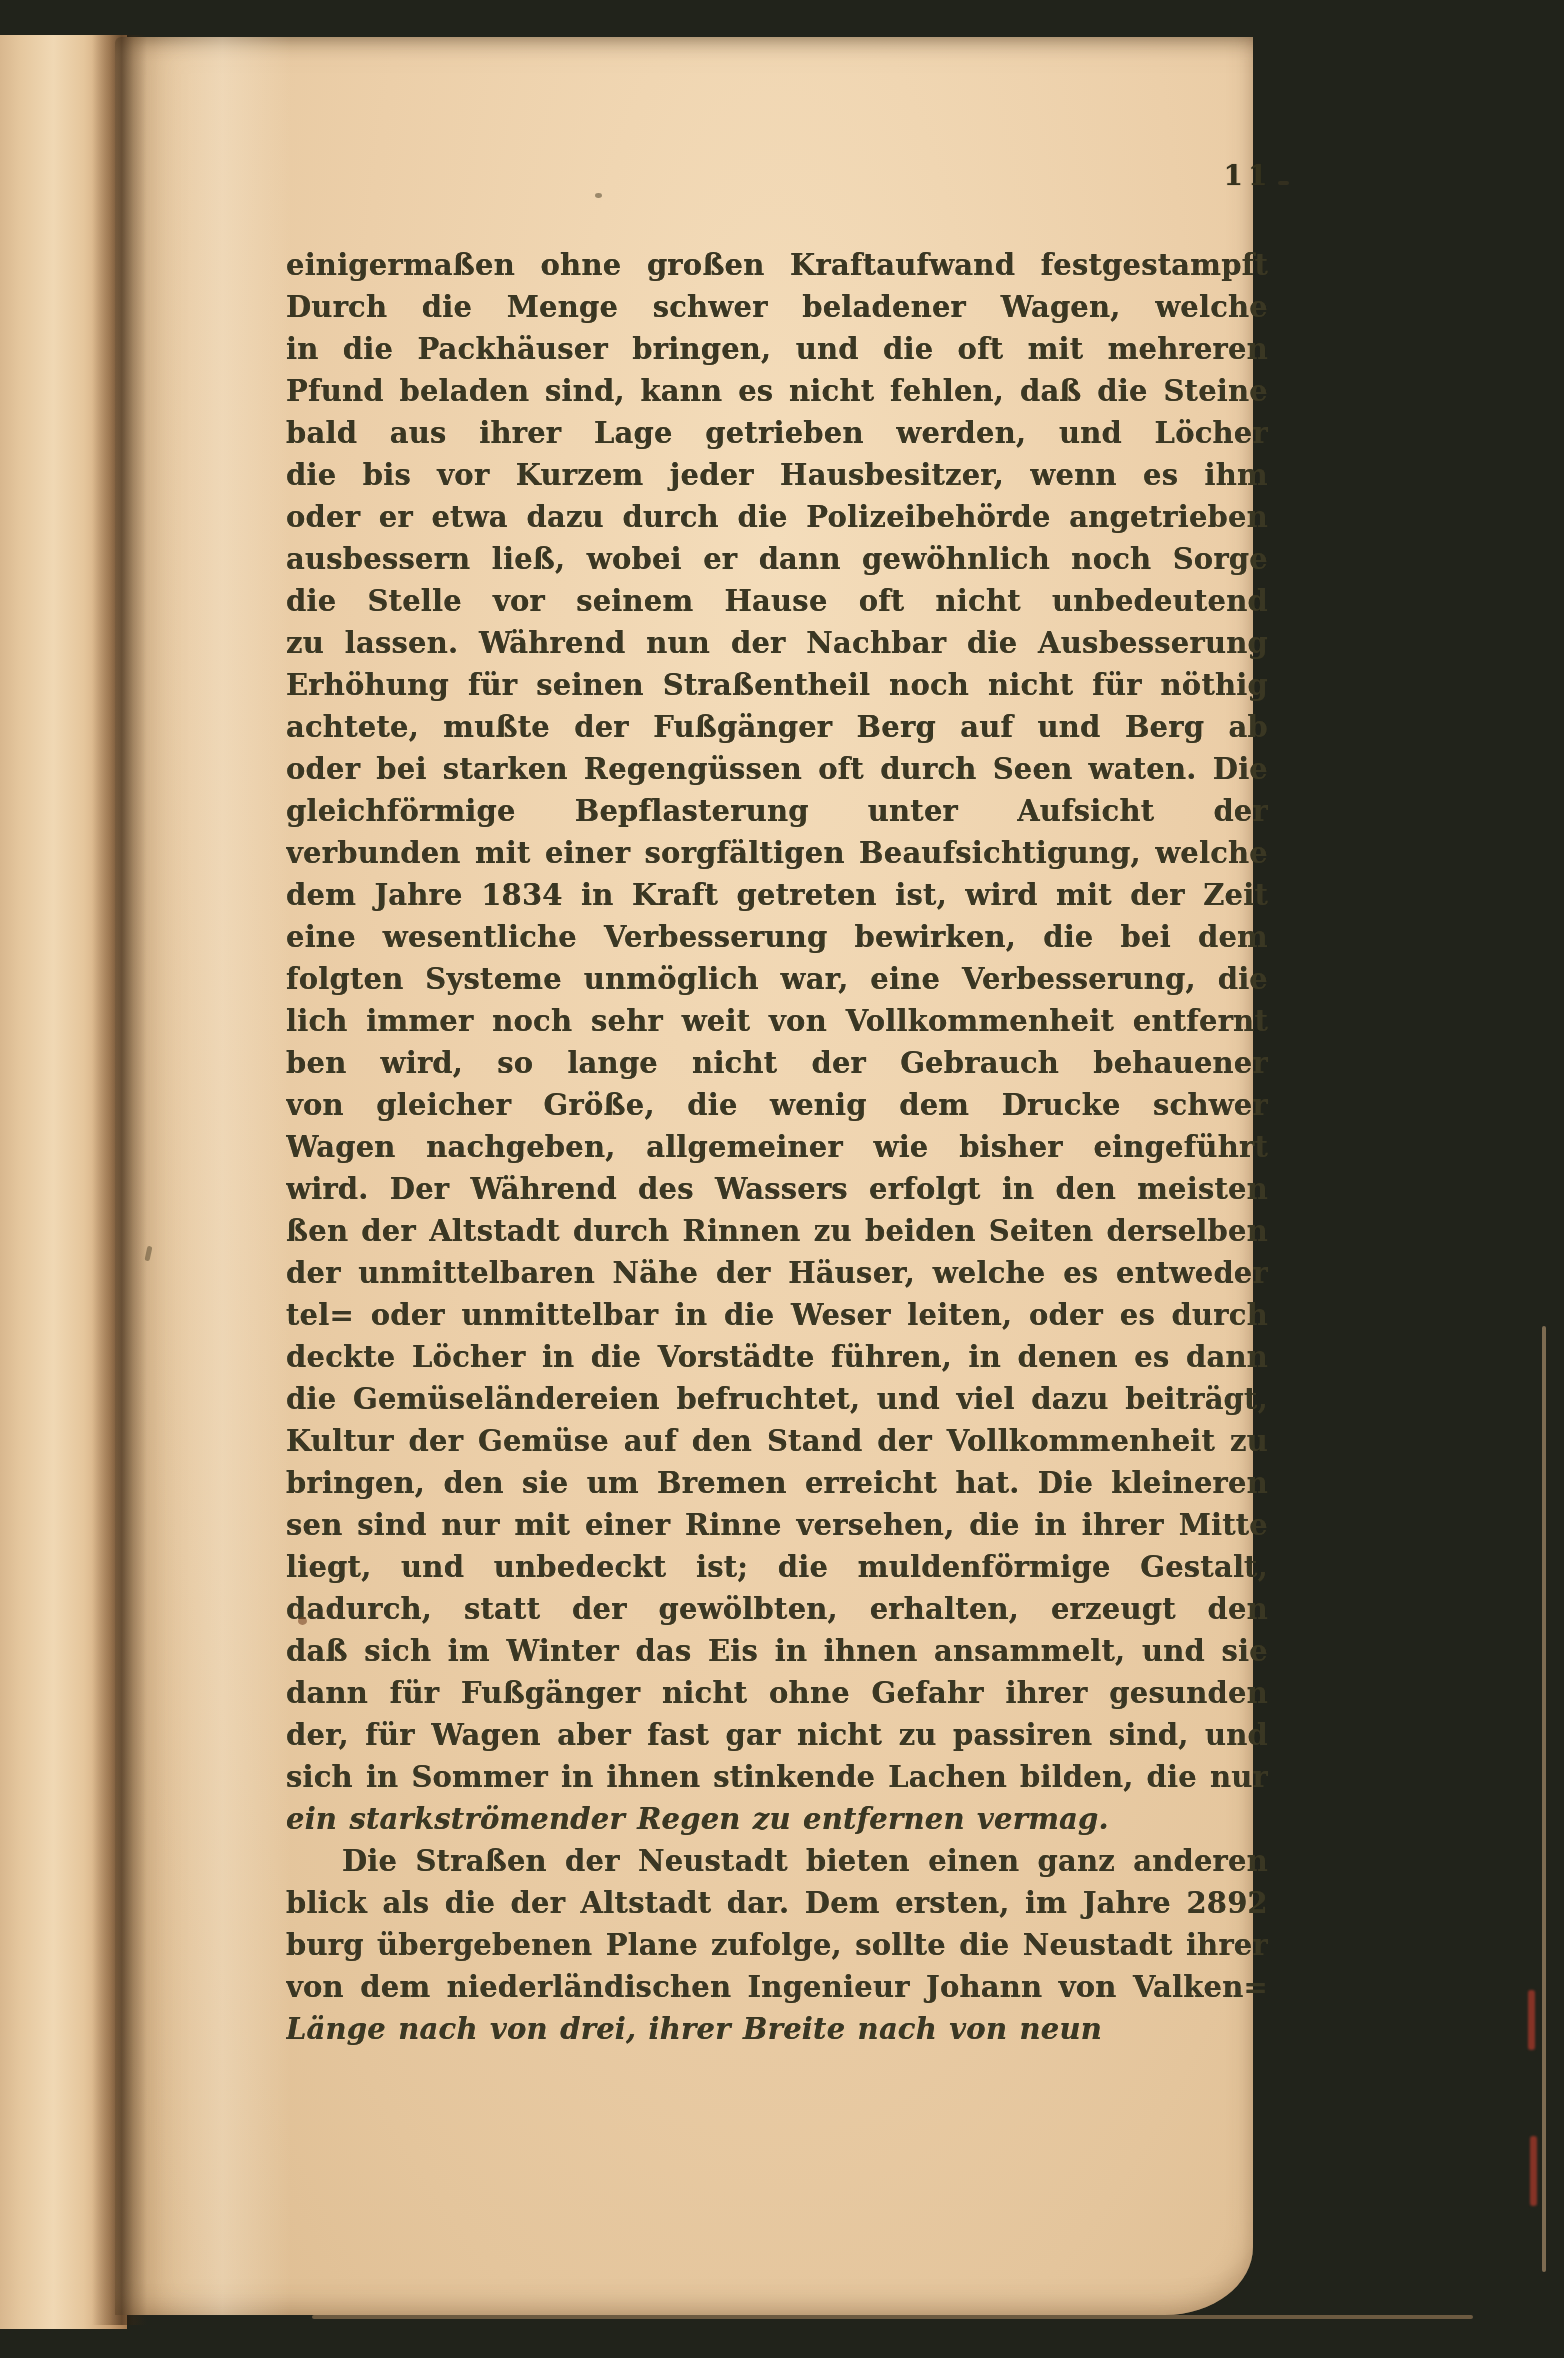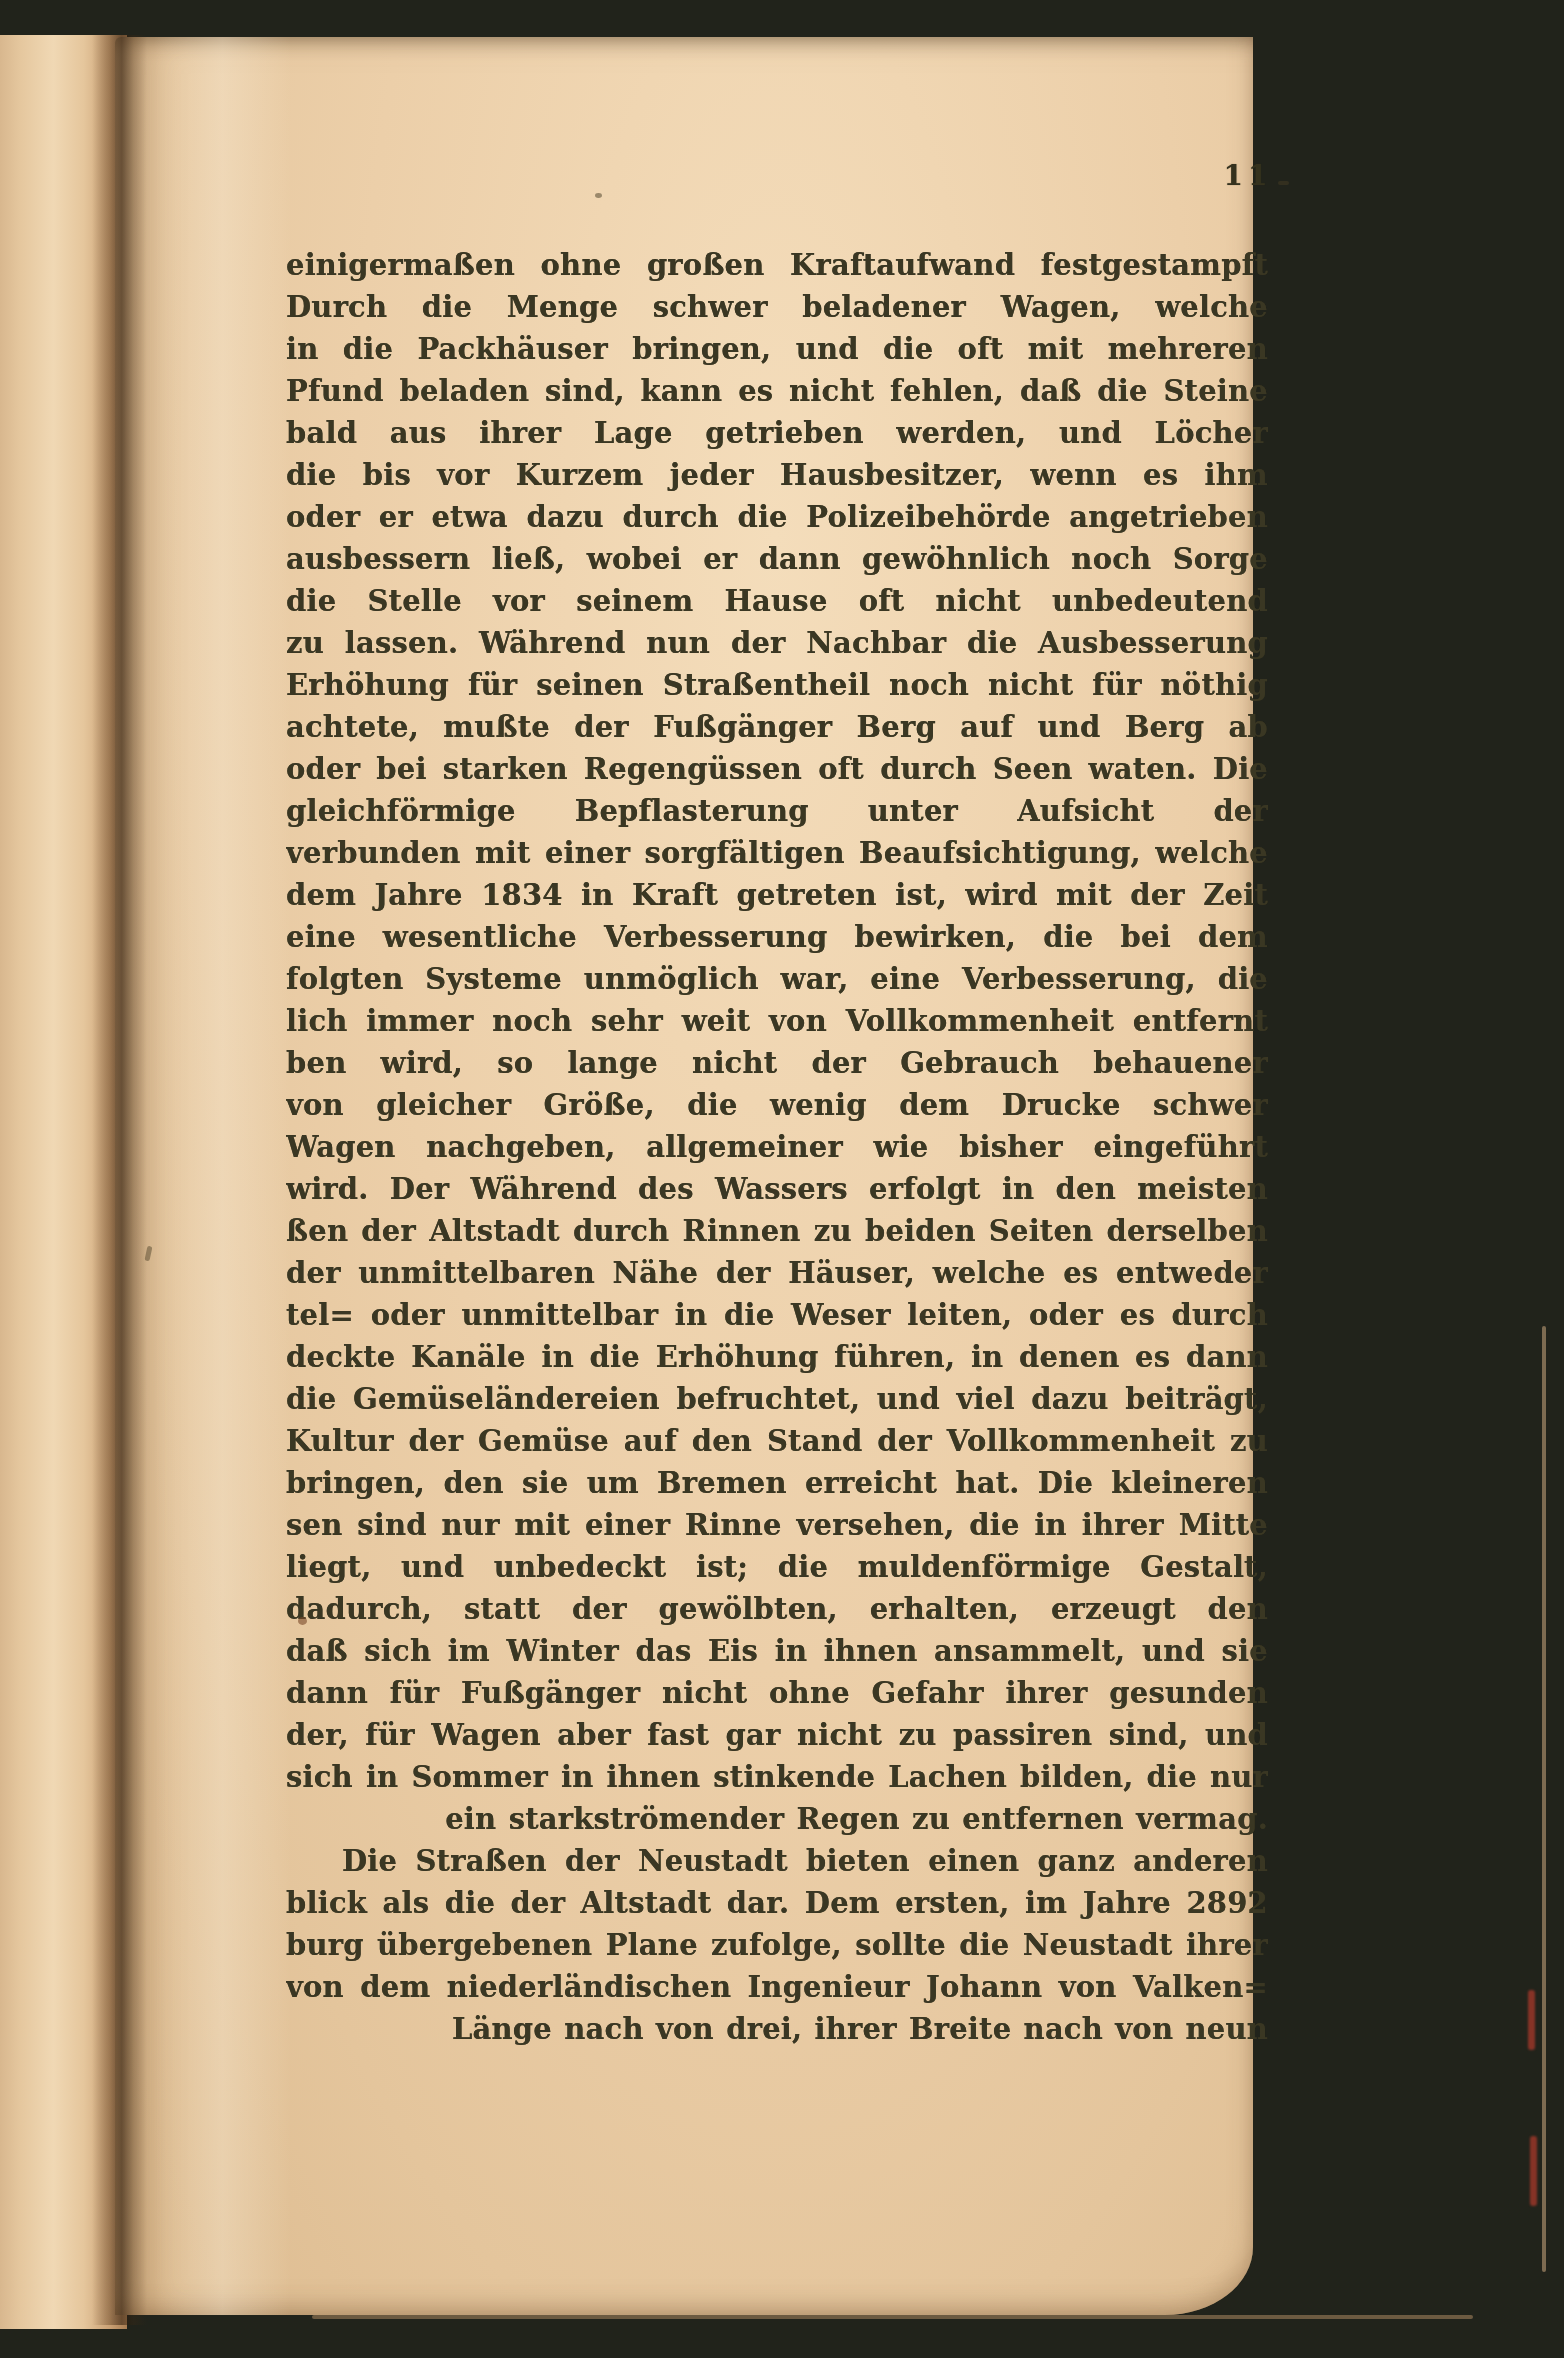--- a/index.html
+++ b/index.html
@@ -102,21 +102,22 @@
     word-spacing: 2px;
     text-shadow: 0 0 0.6px rgba(52, 48, 28, 0.75);
   }
   .line::after {           
     content: "";
     display: inline-block;
     width: 100%;
     height: 0;
   }
   .line.endpara {
-    text-align: right;
+    text-align: left;
+    font-style: italic;
   }
   .line.endpara::after {
     content: none;
   }
   .line.indent {
     text-indent: 56px;
   }
 
   
   .speck {
@@ -191,21 +192,21 @@
     <div class="line">eine wesentliche Verbesserung bewirken, die bei dem früher be=</div>
     <div class="line">folgten Systeme unmöglich war, eine Verbesserung, die frei=</div>
     <div class="line">lich immer noch sehr weit von Vollkommenheit entfernt blei=</div>
     <div class="line">ben wird, so lange nicht der Gebrauch behauener Kieselsteine</div>
     <div class="line">von gleicher Größe, die wenig dem Drucke schwer beladener</div>
     <div class="line">Wagen nachgeben, allgemeiner wie bisher eingeführt werden</div>
     <div class="line">wird. Der Während des Wassers erfolgt in den meisten Stra=</div>
     <div class="line">ßen der Altstadt durch Rinnen zu beiden Seiten derselben in</div>
     <div class="line">der unmittelbaren Nähe der Häuser, welche es entweder mit=</div>
     <div class="line">tel= oder unmittelbar in die Weser leiten, oder es durch be=</div>
-    <div class="line">deckte Kanäle in die Erhöhung führen, in denen es dann</div>
+    <div class="line">deckte Löcher in die Vorstädte führen, in denen es dann</div>
     <div class="line">die Gemüseländereien befruchtet, und viel dazu beiträgt, die</div>
     <div class="line">Kultur der Gemüse auf den Stand der Vollkommenheit zu</div>
     <div class="line">bringen, den sie um Bremen erreicht hat. Die kleineren Gas=</div>
     <div class="line">sen sind nur mit einer Rinne versehen, die in ihrer Mitte</div>
     <div class="line">liegt, und unbedeckt ist; die muldenförmige Gestalt, welche sie</div>
     <div class="line">dadurch, statt der gewölbten, erhalten, erzeugt den Uebelstand,</div>
     <div class="line">daß sich im Winter das Eis in ihnen ansammelt, und sie</div>
     <div class="line">dann für Fußgänger nicht ohne Gefahr ihrer gesunden Glie=</div>
     <div class="line">der, für Wagen aber fast gar nicht zu passiren sind, und daß</div>
     <div class="line">sich in Sommer in ihnen stinkende Lachen bilden, die nur</div>

